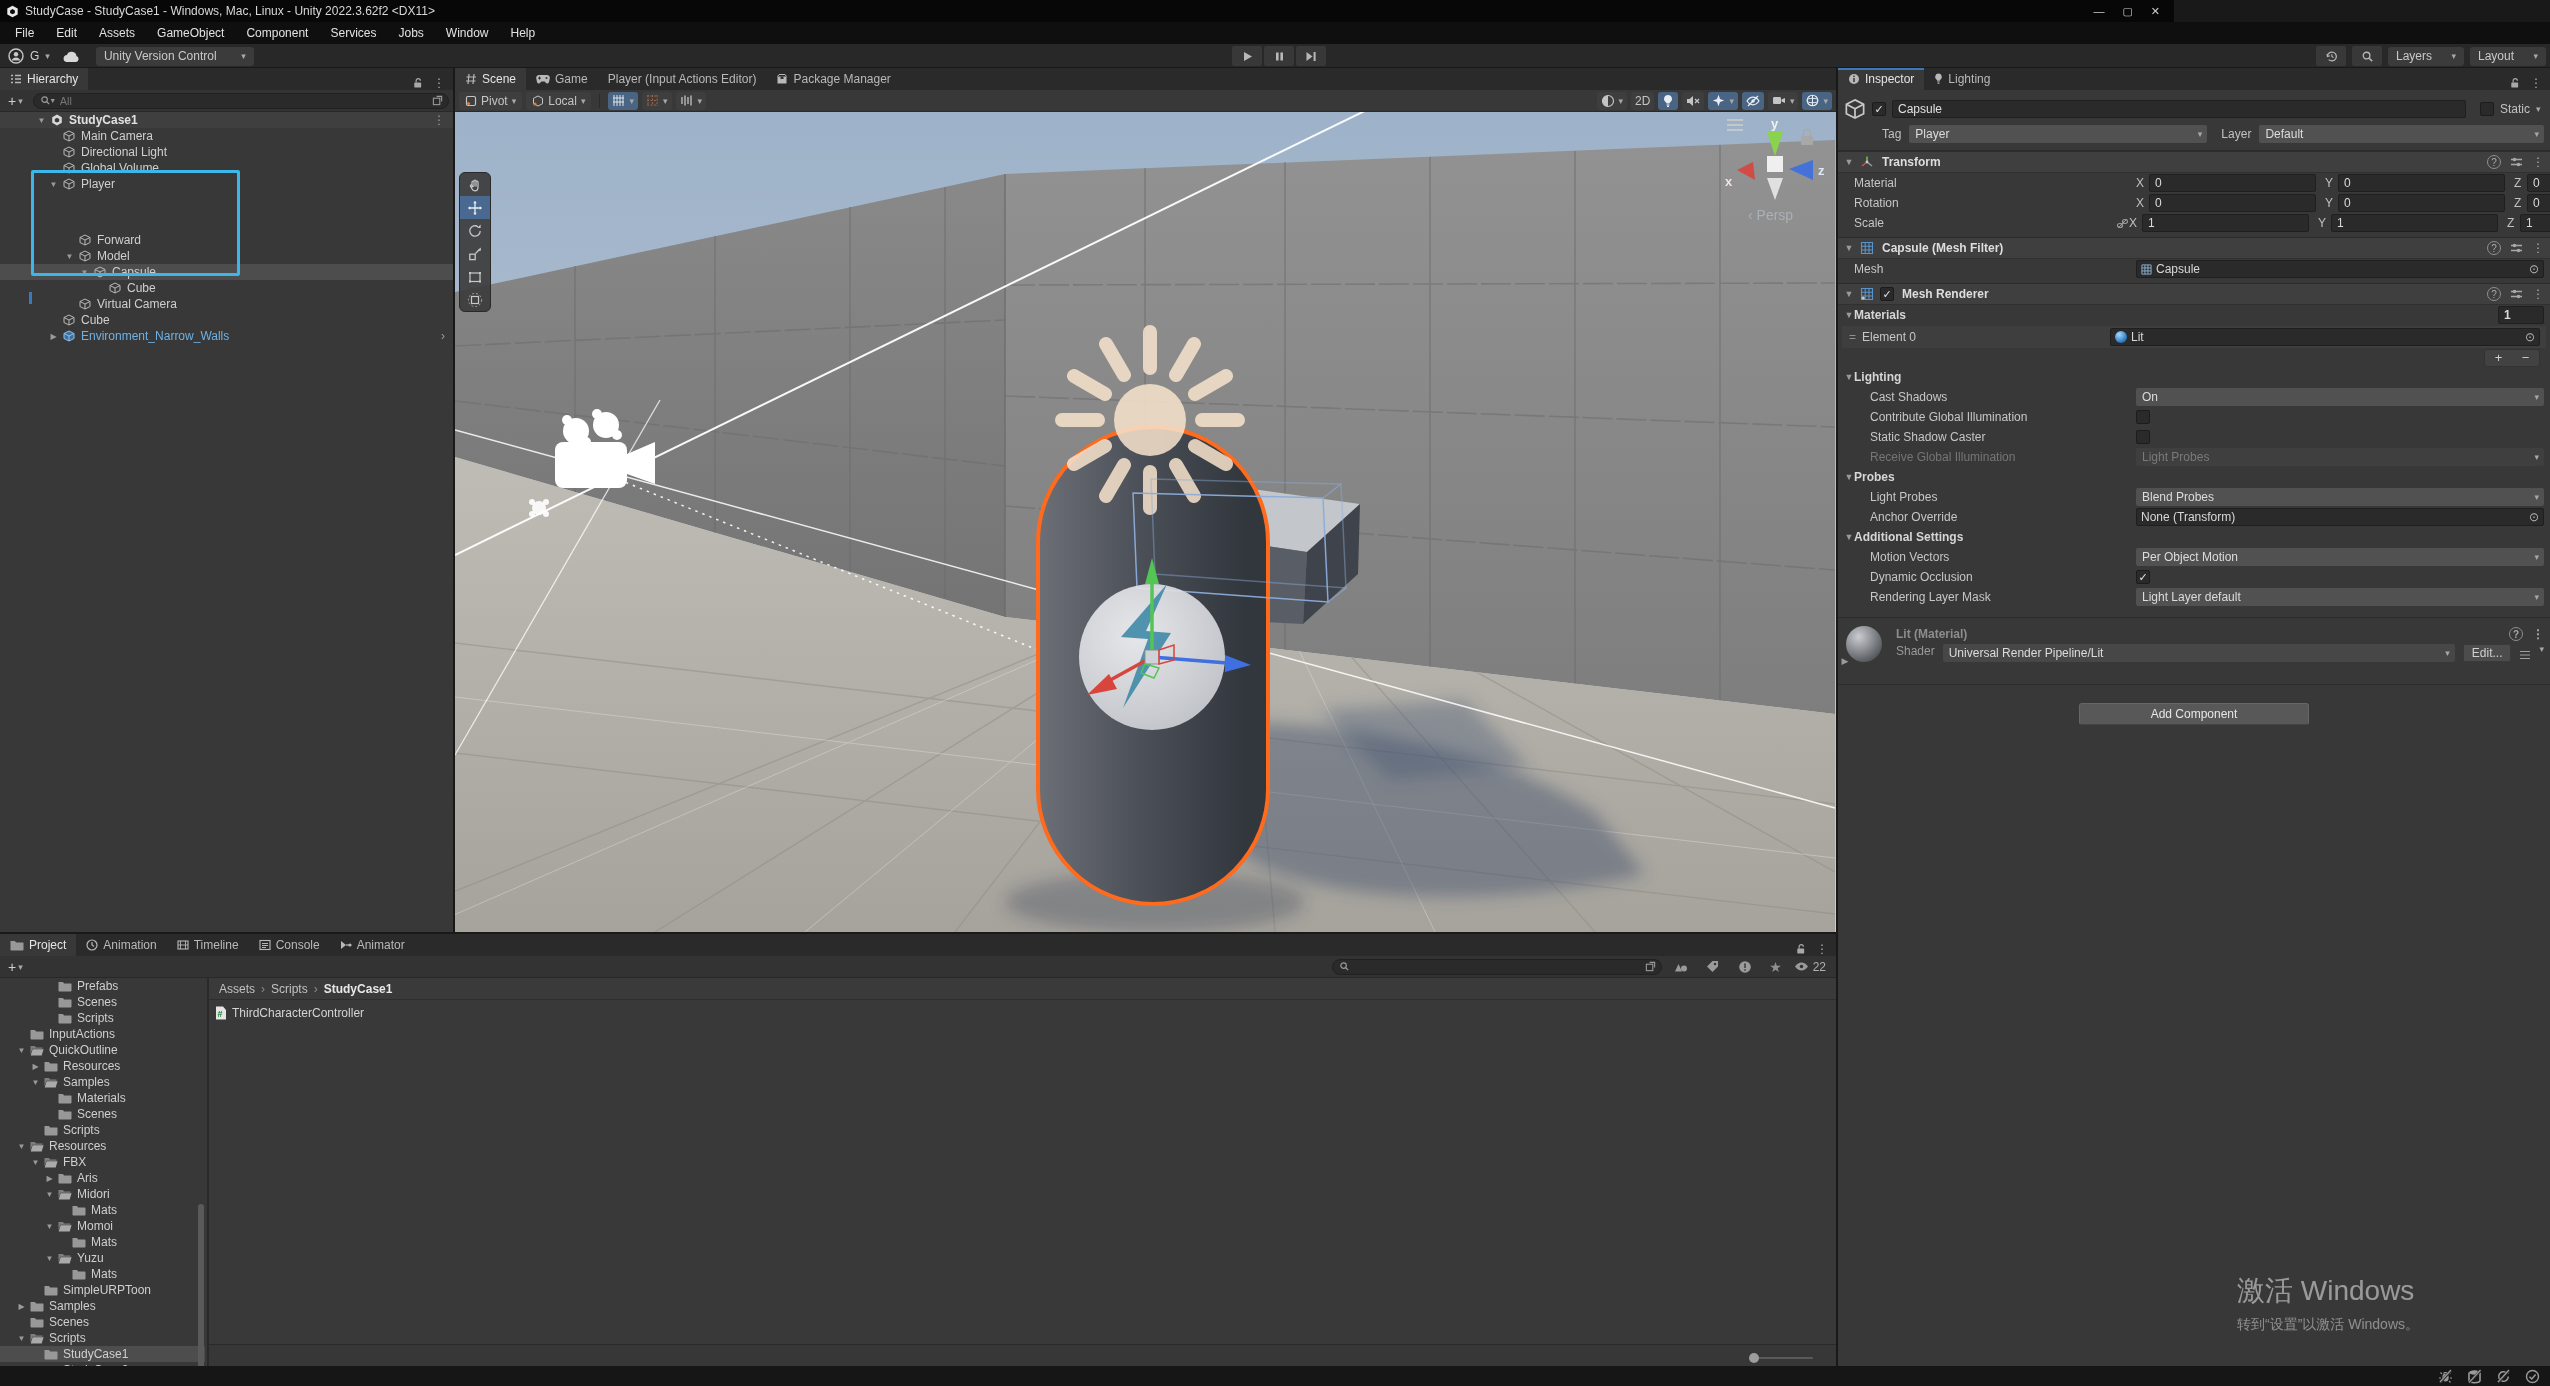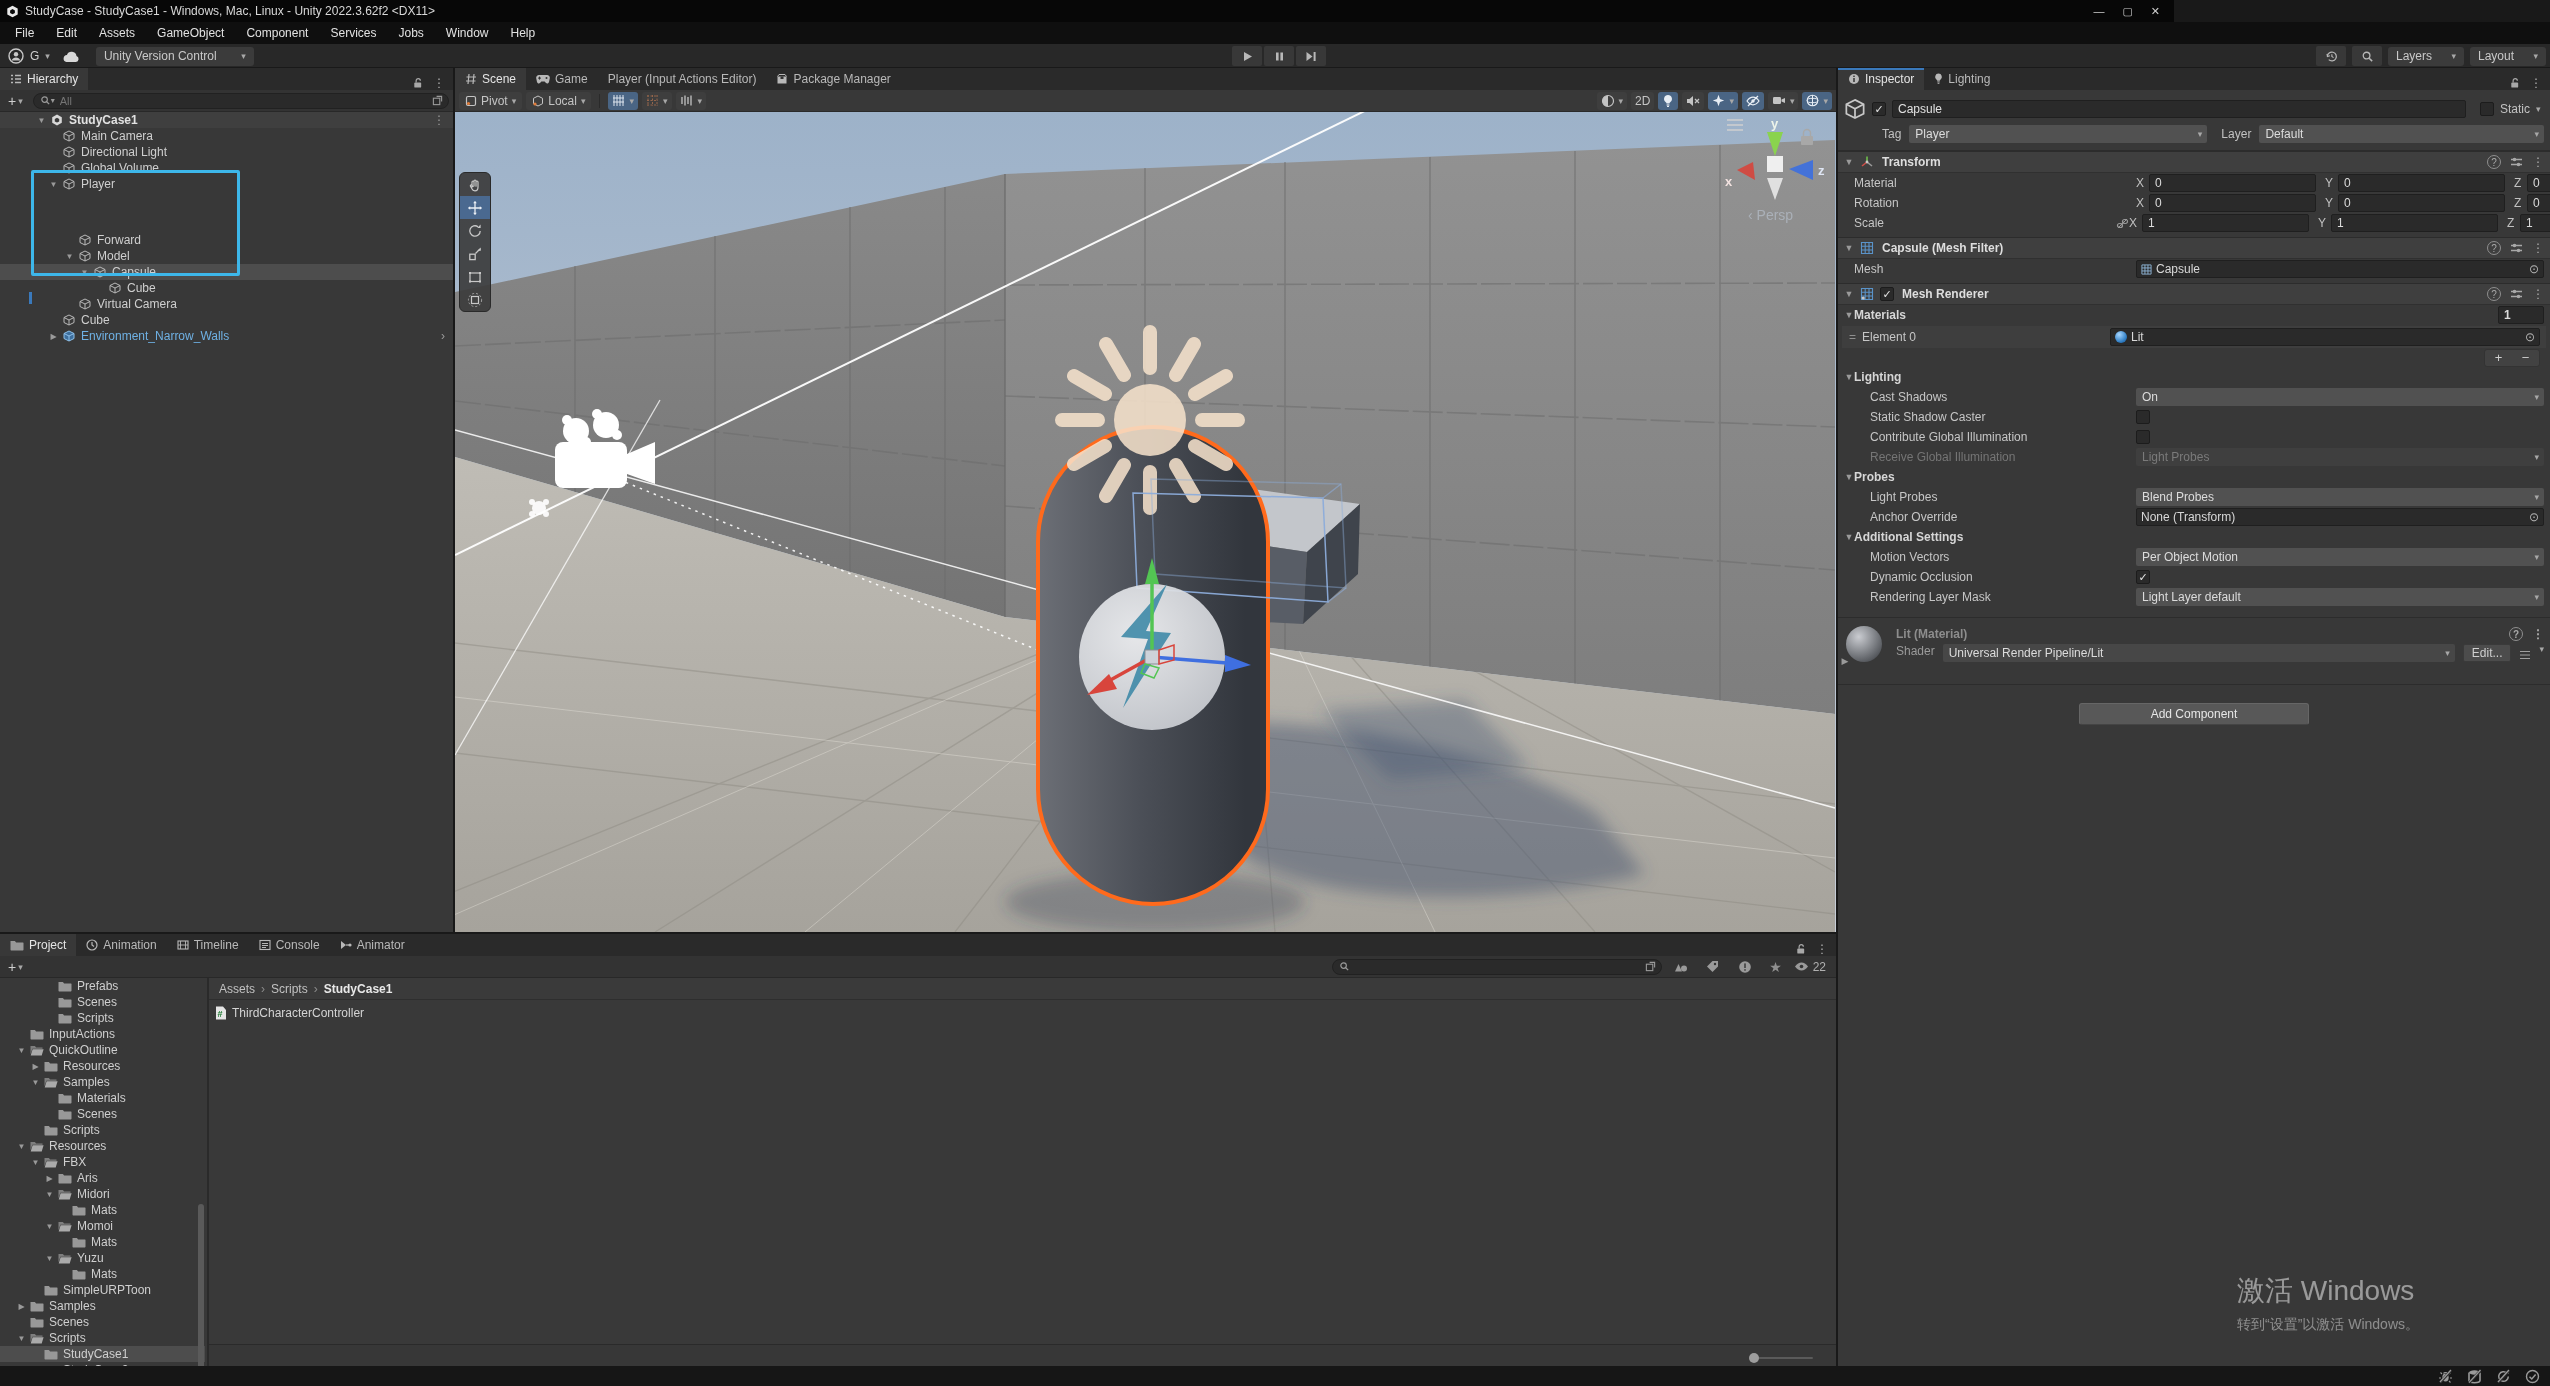--- a/index.html
+++ b/index.html
@@ -912,27 +912,27 @@
       <div class="prow">
           <span class="plabel ind">Cast Shadows</span>
         <span class="pval">
             <span class="dd">
               <span>On</span>
               <span class="caret">▾</span>
             </span>
           </span>
         </div>
       <div class="prow">
-          <span class="plabel ind">Static Shadow Caster</span>
+          <span class="plabel ind">Contribute Global Illumination</span>
         <span class="pval">
             <span class="chk"></span>
           </span>
         </div>
       <div class="prow">
-          <span class="plabel ind">Contribute Global Illumination</span>
+          <span class="plabel ind">Static Shadow Caster</span>
         <span class="pval">
             <span class="chk"></span>
           </span>
         </div>
       <div class="prow">
           <span class="plabel ind dis">Receive Global Illumination</span>
         <span class="pval">
             <span class="dd disabled">
               <span>Light Probes</span>
               <span class="caret">▾</span>

